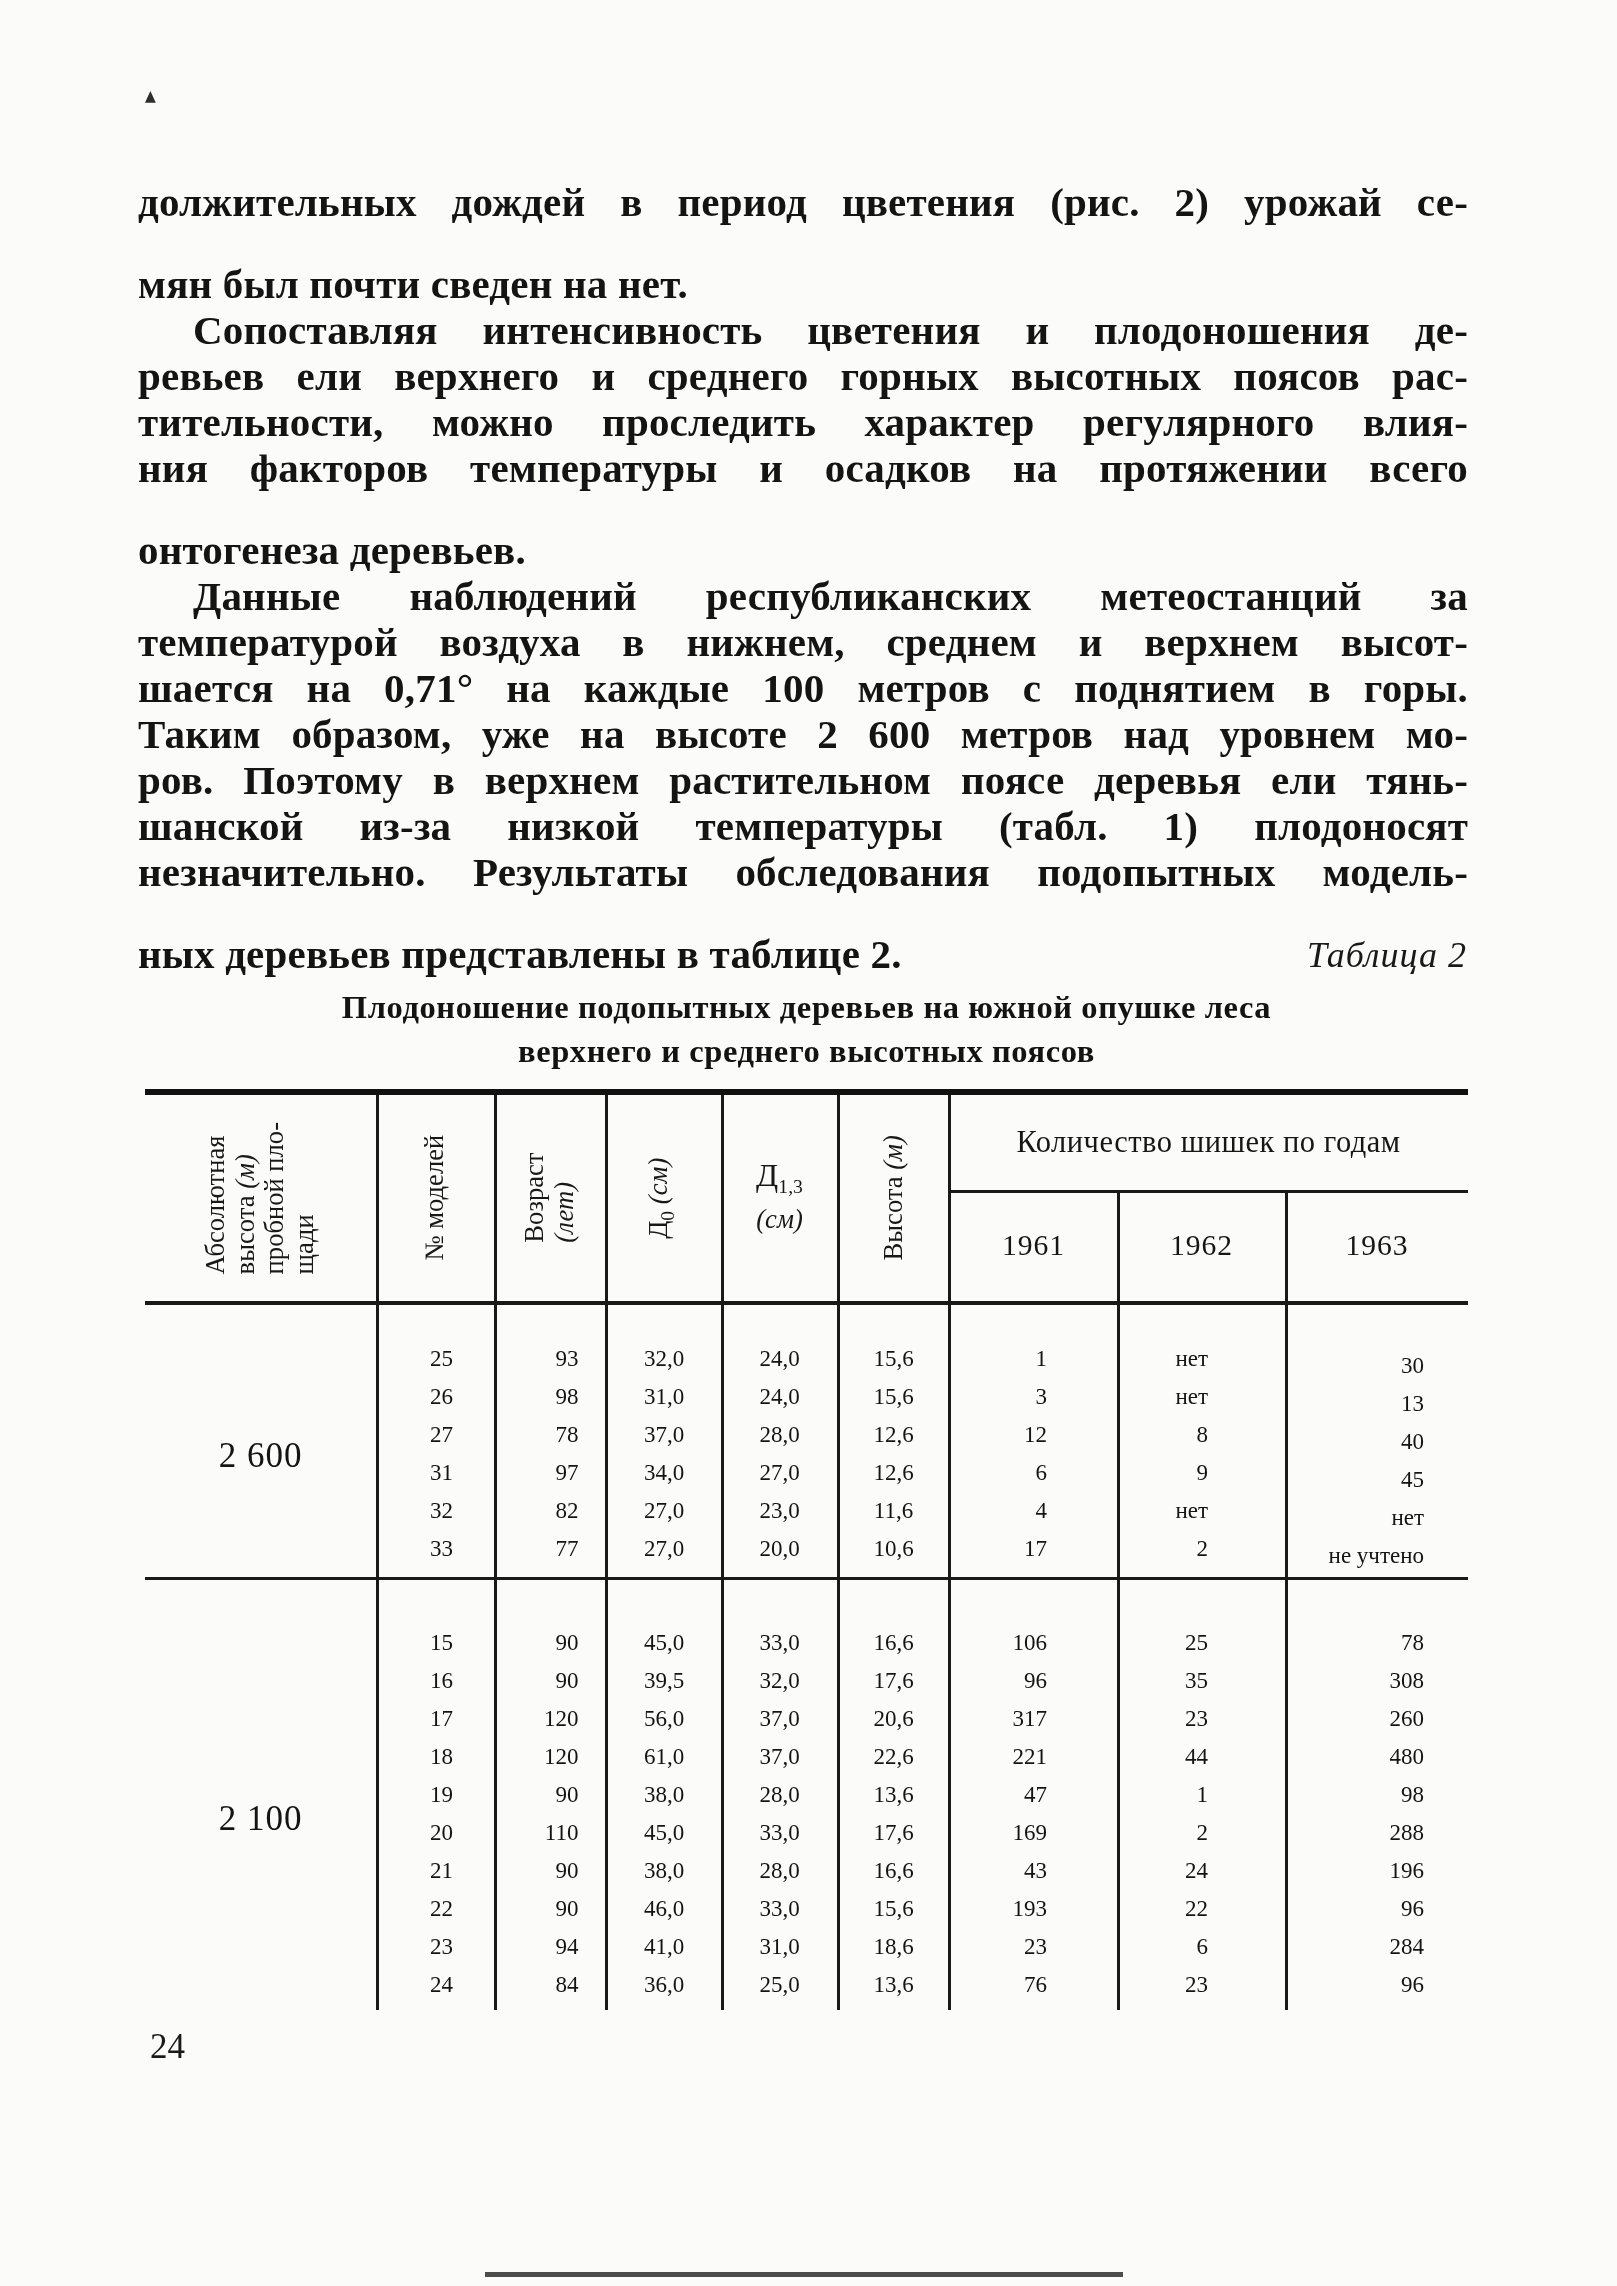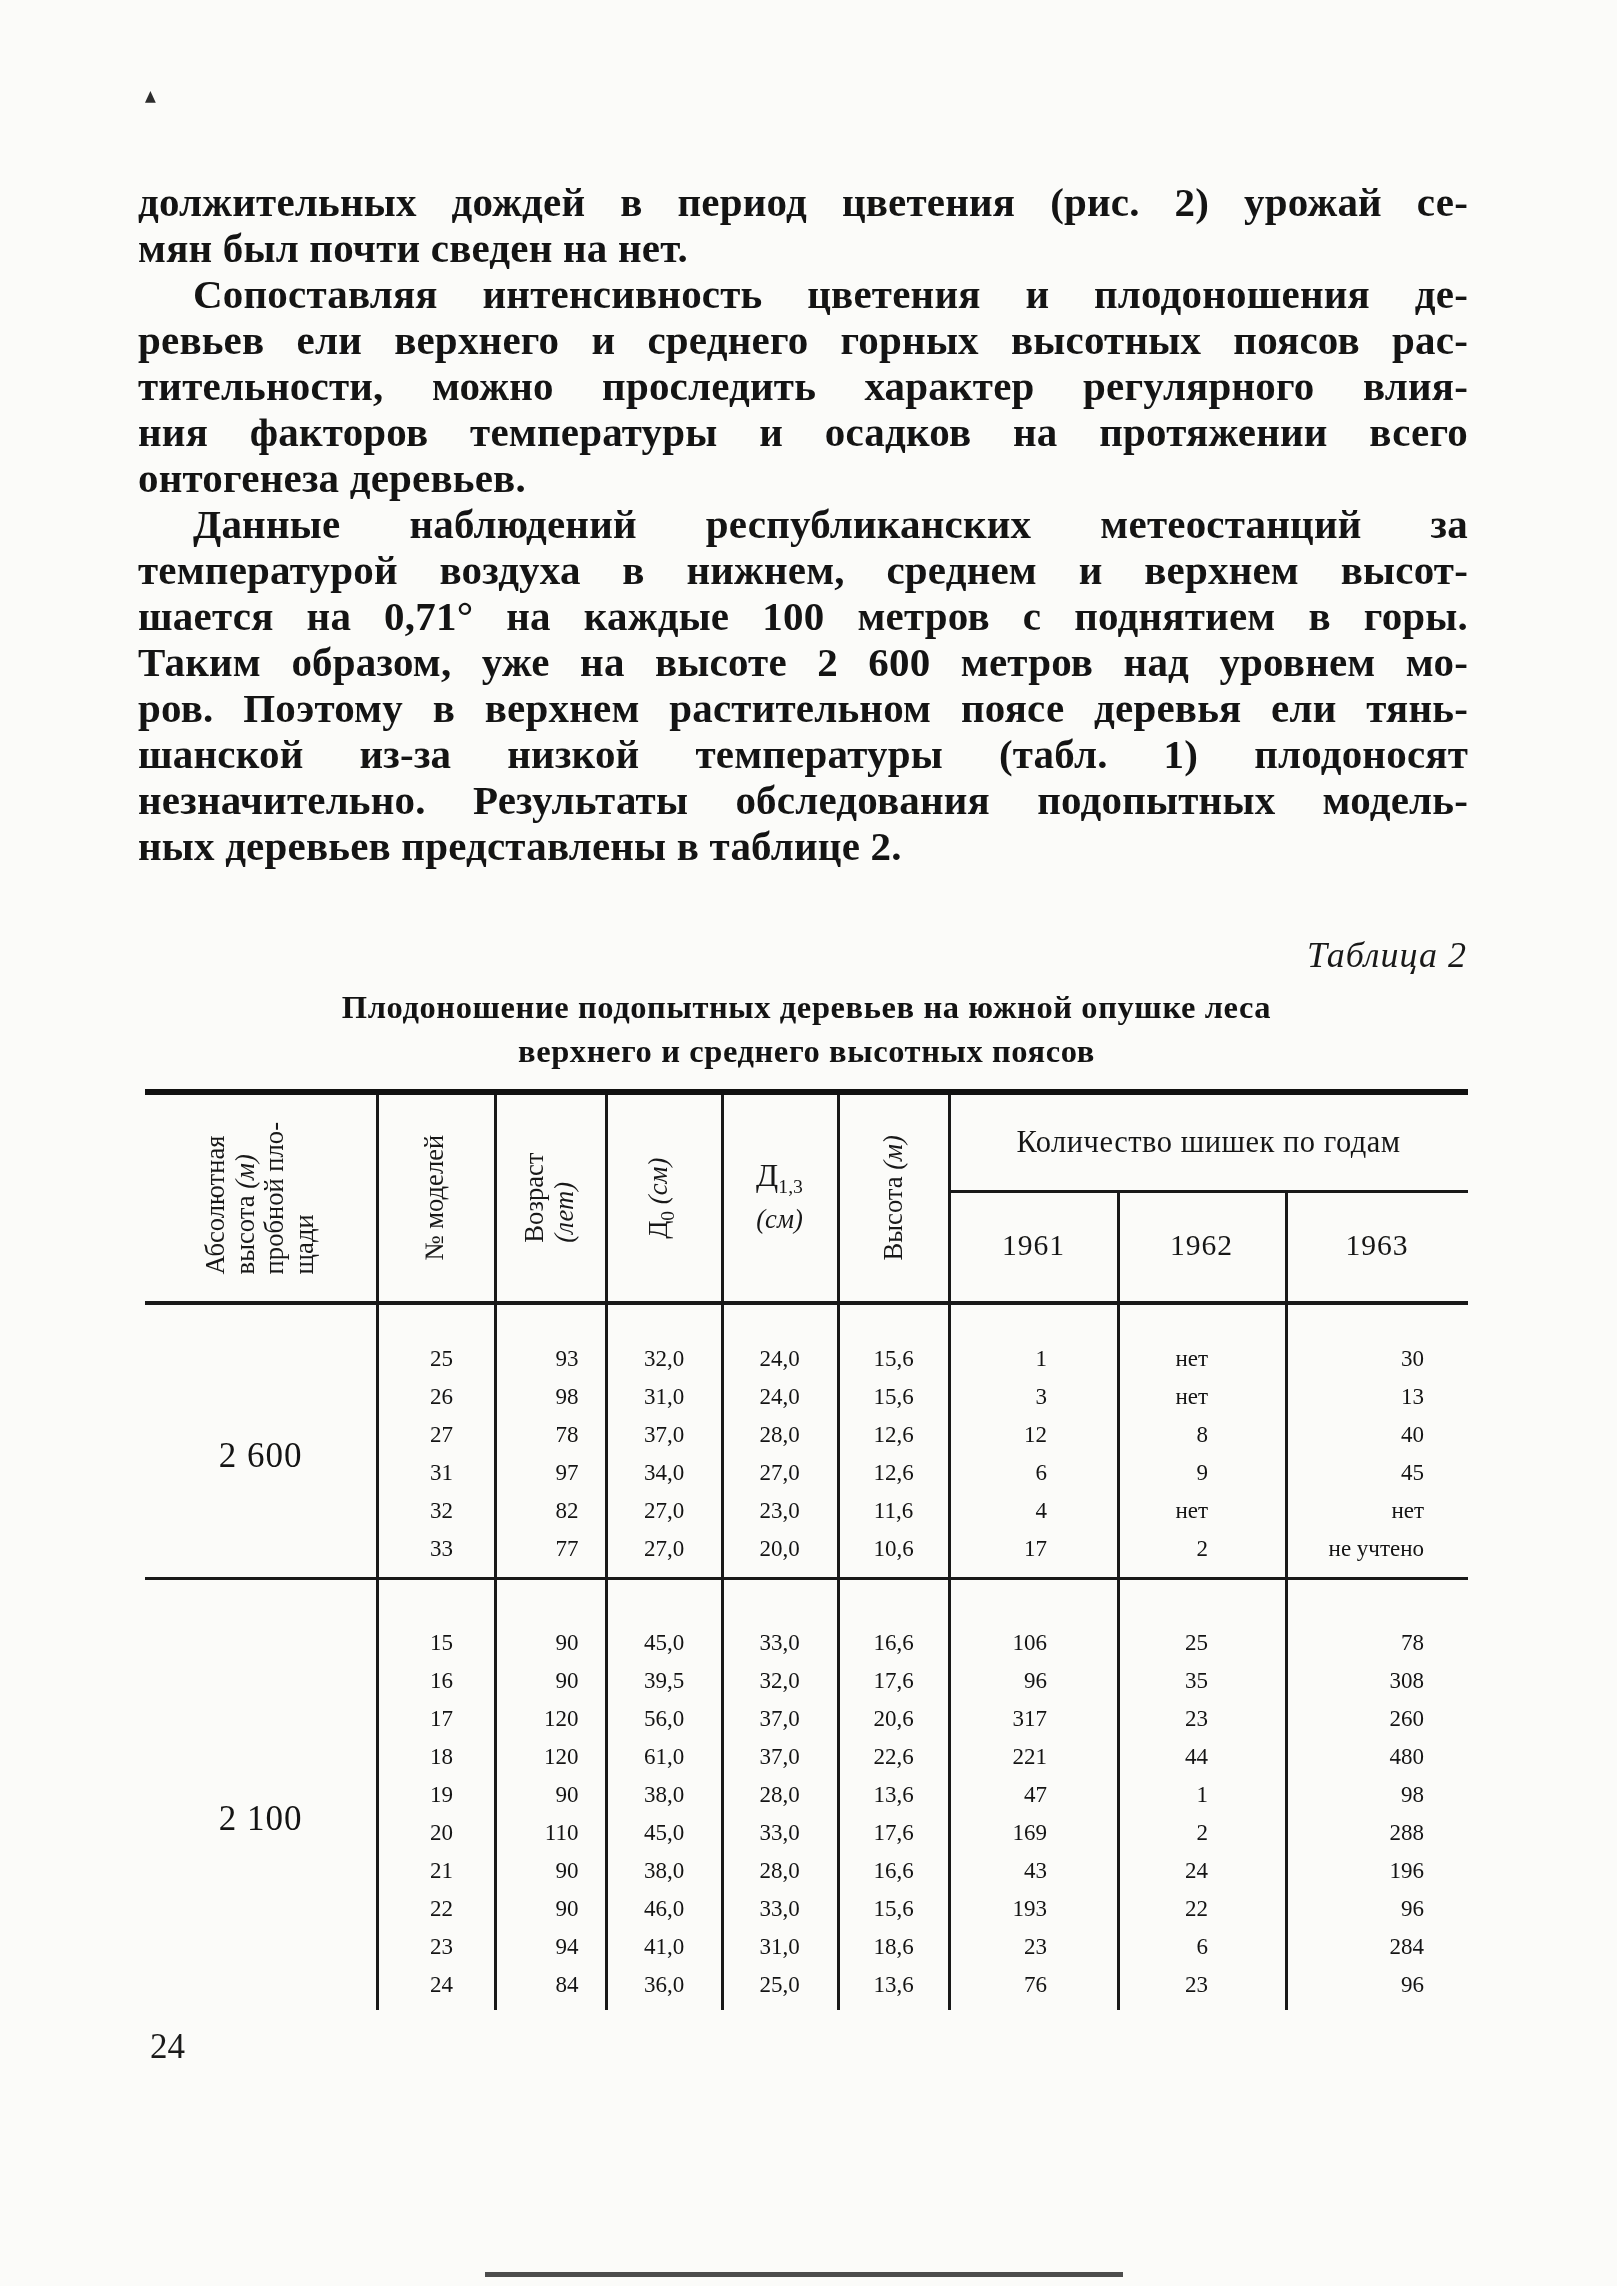--- a/index.html
+++ b/index.html
@@ -9,21 +9,21 @@
     font-family:"Liberation Serif","DejaVu Serif",serif;
     overflow:hidden;
   }
   
   .text-block{position:absolute;left:138px;top:179px;width:1330px;font-weight:bold;}
   .bline{
     font-size:41px;line-height:46px;white-space:normal;
     text-align:justify;text-align-last:justify;color:#141414;
     letter-spacing:0.2px;
   }
-  .bline.last{text-align-last:left;}
+  .bline.last{text-align-last:left;margin-top:36px;}
   .bline.ind{padding-left:55px;}
   
   .tab-label{
     position:absolute;right:150px;top:934px;
     font-style:italic;font-size:36px;letter-spacing:1px;color:#191919;
   }
   .tab-title{
     position:absolute;left:145px;top:985px;width:1323px;
     text-align:center;font-weight:bold;font-size:32.5px;line-height:44px;
     letter-spacing:0.6px;color:#131313;
@@ -221,21 +221,21 @@
         <div class="dval">17</div>
       </div>
       <div class="dcol a-r78" style="left: 973px; width: 167px;">
         <div class="dval">нет</div>
         <div class="dval">нет</div>
         <div class="dval">8</div>
         <div class="dval">9</div>
         <div class="dval">нет</div>
         <div class="dval">2</div>
       </div>
-      <div class="dcol a-r45" style="left: 1141px; width: 182px;">
+      <div class="dcol a-r45" style="left: 1141px; width: 182px; margin-top: 7px;">
         <div class="dval">30</div>
         <div class="dval">13</div>
         <div class="dval">40</div>
         <div class="dval">45</div>
         <div class="dval">нет</div>
         <div class="dval">не учтено</div>
       </div>
     </div>
   <div class="block" id="blk1">
     <div class="alt">2 100</div>

